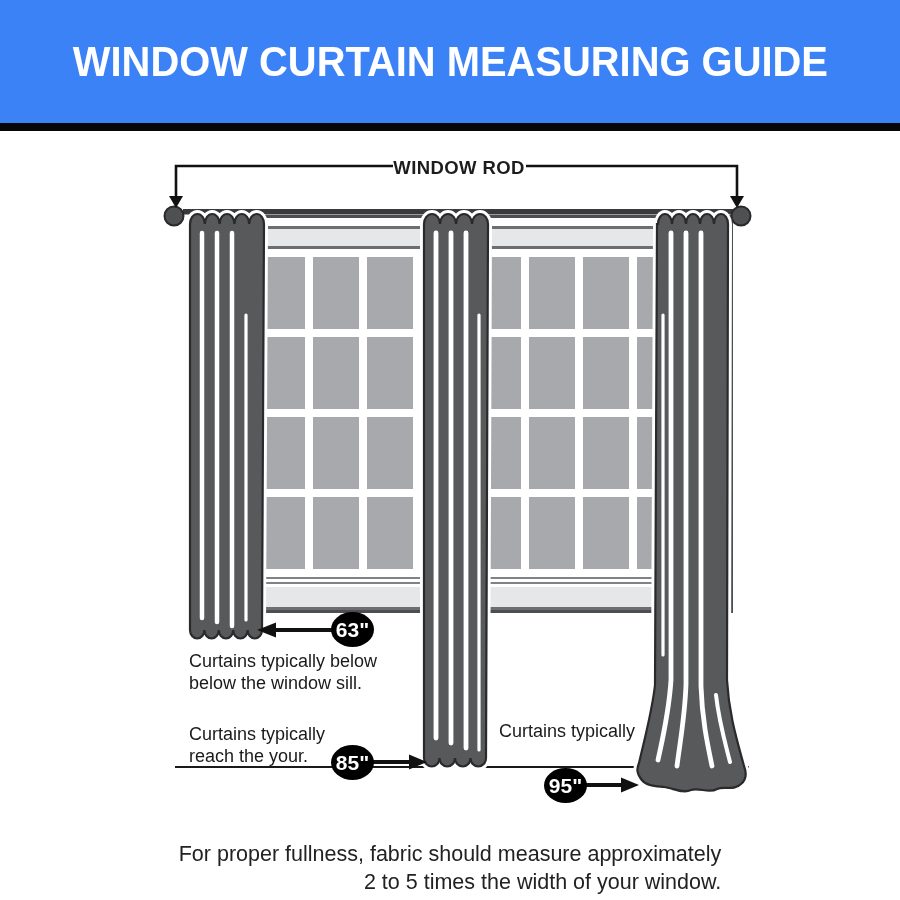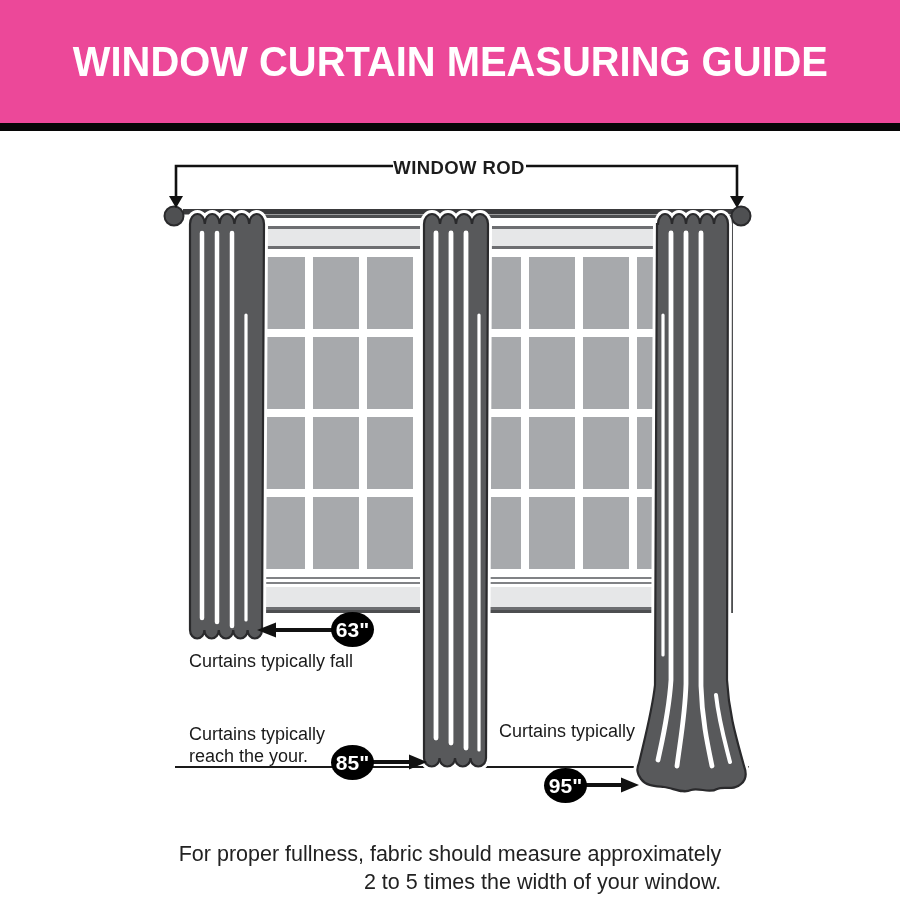--- a/index.html
+++ b/index.html
@@ -1,21 +1,21 @@
 <!DOCTYPE html>
 <html><head>
 <meta charset="utf-8">
 <style>
   html,body{margin:0;padding:0;background:#fff;}
   .stage{
     position:relative;width:900px;height:900px;background:#ffffff;overflow:hidden;
     font-family:"Liberation Sans","DejaVu Sans",sans-serif;color:#1c1c1c;
   }
   
-  .banner{position:absolute;left:0;top:0;width:900px;height:123px;background:#ec4899;
+  .banner{position:absolute;left:0;top:0;width:900px;height:123px;background:#3b82f6;
     display:flex;align-items:center;justify-content:center;}
   .banner h1{margin:0;color:#ffffff;font-size:42px;font-weight:800;letter-spacing:0px;
     transform:scaleX(.95);white-space:nowrap;}
   .black-bar{position:absolute;left:0;top:123px;width:900px;height:8px;background:#060606;}
   
   .window{position:absolute;left:256px;top:215px;width:477px;height:398px;
     background:#ffffff;border:3px solid #4d4e50;box-sizing:border-box;z-index:1;
     display:flex;flex-direction:column;}
   .w-white8{height:8px;background:#fff;}
   .w-line3{height:3px;background:#6d6e71;}
@@ -133,21 +133,22 @@
     </g>
   </svg>
 
   <div class="rod-label">WINDOW ROD</div>
 
   <div class="bubble b63">63"</div>
   <div class="bubble b85">85"</div>
   <div class="bubble b95">95"</div>
 
   <div class="caption cap-sill">
-    <div>Curtains typically fall</div>
+    <div>Curtains typically below</div>
+    <div>below the window sill.</div>
   </div>
   <div class="caption cap-floor">
     <div>Curtains typically</div>
     <div>reach the your.</div>
   </div>
   <div class="caption cap-puddle">
     <div>Curtains typically</div>
   </div>
 
   <div class="footer">

